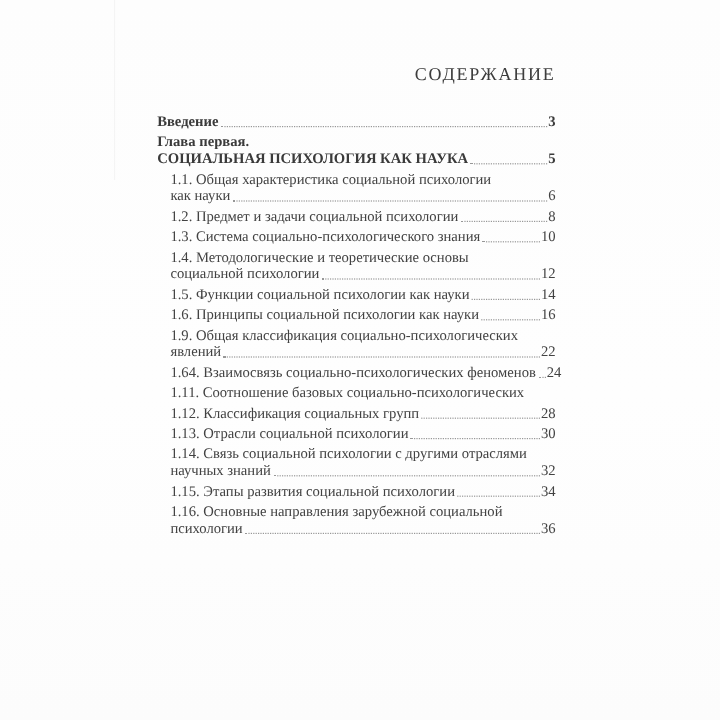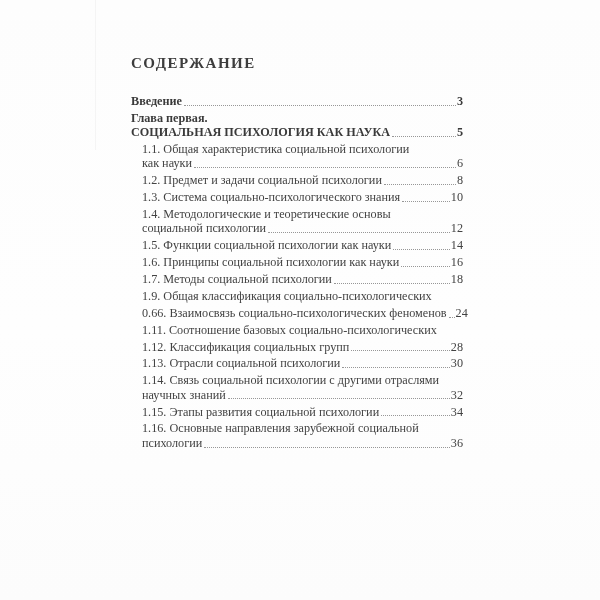--- a/index.html
+++ b/index.html
@@ -26,23 +26,23 @@
     background: rgba(0,0,0,0.035);
   }
   .column {
     position: absolute;
     left: 131px;
     right: 137px;
     top: 55px;
   }
   .title {
     margin: 0 0 22px 0;
-    text-align: left;
+    text-align: right;
     font-size: 15px;
-    font-weight: 700;
+    font-weight: 400;
     letter-spacing: 1.5px;
     color: #3d3d3d;
   }
   .toc { }
   .entry {
     margin-bottom: 2.6px;
     font-size: 12.2px;
     color: #424242;
   }
   .entry.bold {
@@ -141,33 +141,31 @@
         </div>
         <div class="entry indent-1">
           <div class="line">
             <span class="entry-text">1.6. Принципы социальной психологии как науки</span>
             <span class="leader"></span>
             <span class="pagenum">16</span>
           </div>
         </div>
         <div class="entry indent-1">
           <div class="line">
-            <span class="entry-text">1.7. Методы социальной психологии</span>
-            <span class="leader"></span>
-            <span class="pagenum">18</span>
-          </div>
-        </div>
-        <div class="entry indent-1">
-          <div class="line">
             <span class="entry-text">1.9. Общая классификация социально-психологических</span>
           </div>
-        </div>
-        <div class="entry indent-1">
-          <div class="line">
-            <span class="entry-text">0.66. Взаимосвязь социально-психологических феноменов</span>
+          <div class="line">
+            <span class="entry-text">явлений</span>
+            <span class="leader"></span>
+            <span class="pagenum">22</span>
+          </div>
+        </div>
+        <div class="entry indent-1">
+          <div class="line">
+            <span class="entry-text">1.64. Взаимосвязь социально-психологических феноменов</span>
             <span class="leader"></span>
             <span class="pagenum">24</span>
           </div>
         </div>
         <div class="entry indent-1">
           <div class="line">
             <span class="entry-text">1.11. Соотношение базовых социально-психологических</span>
           </div>
         </div>
         <div class="entry indent-1">

